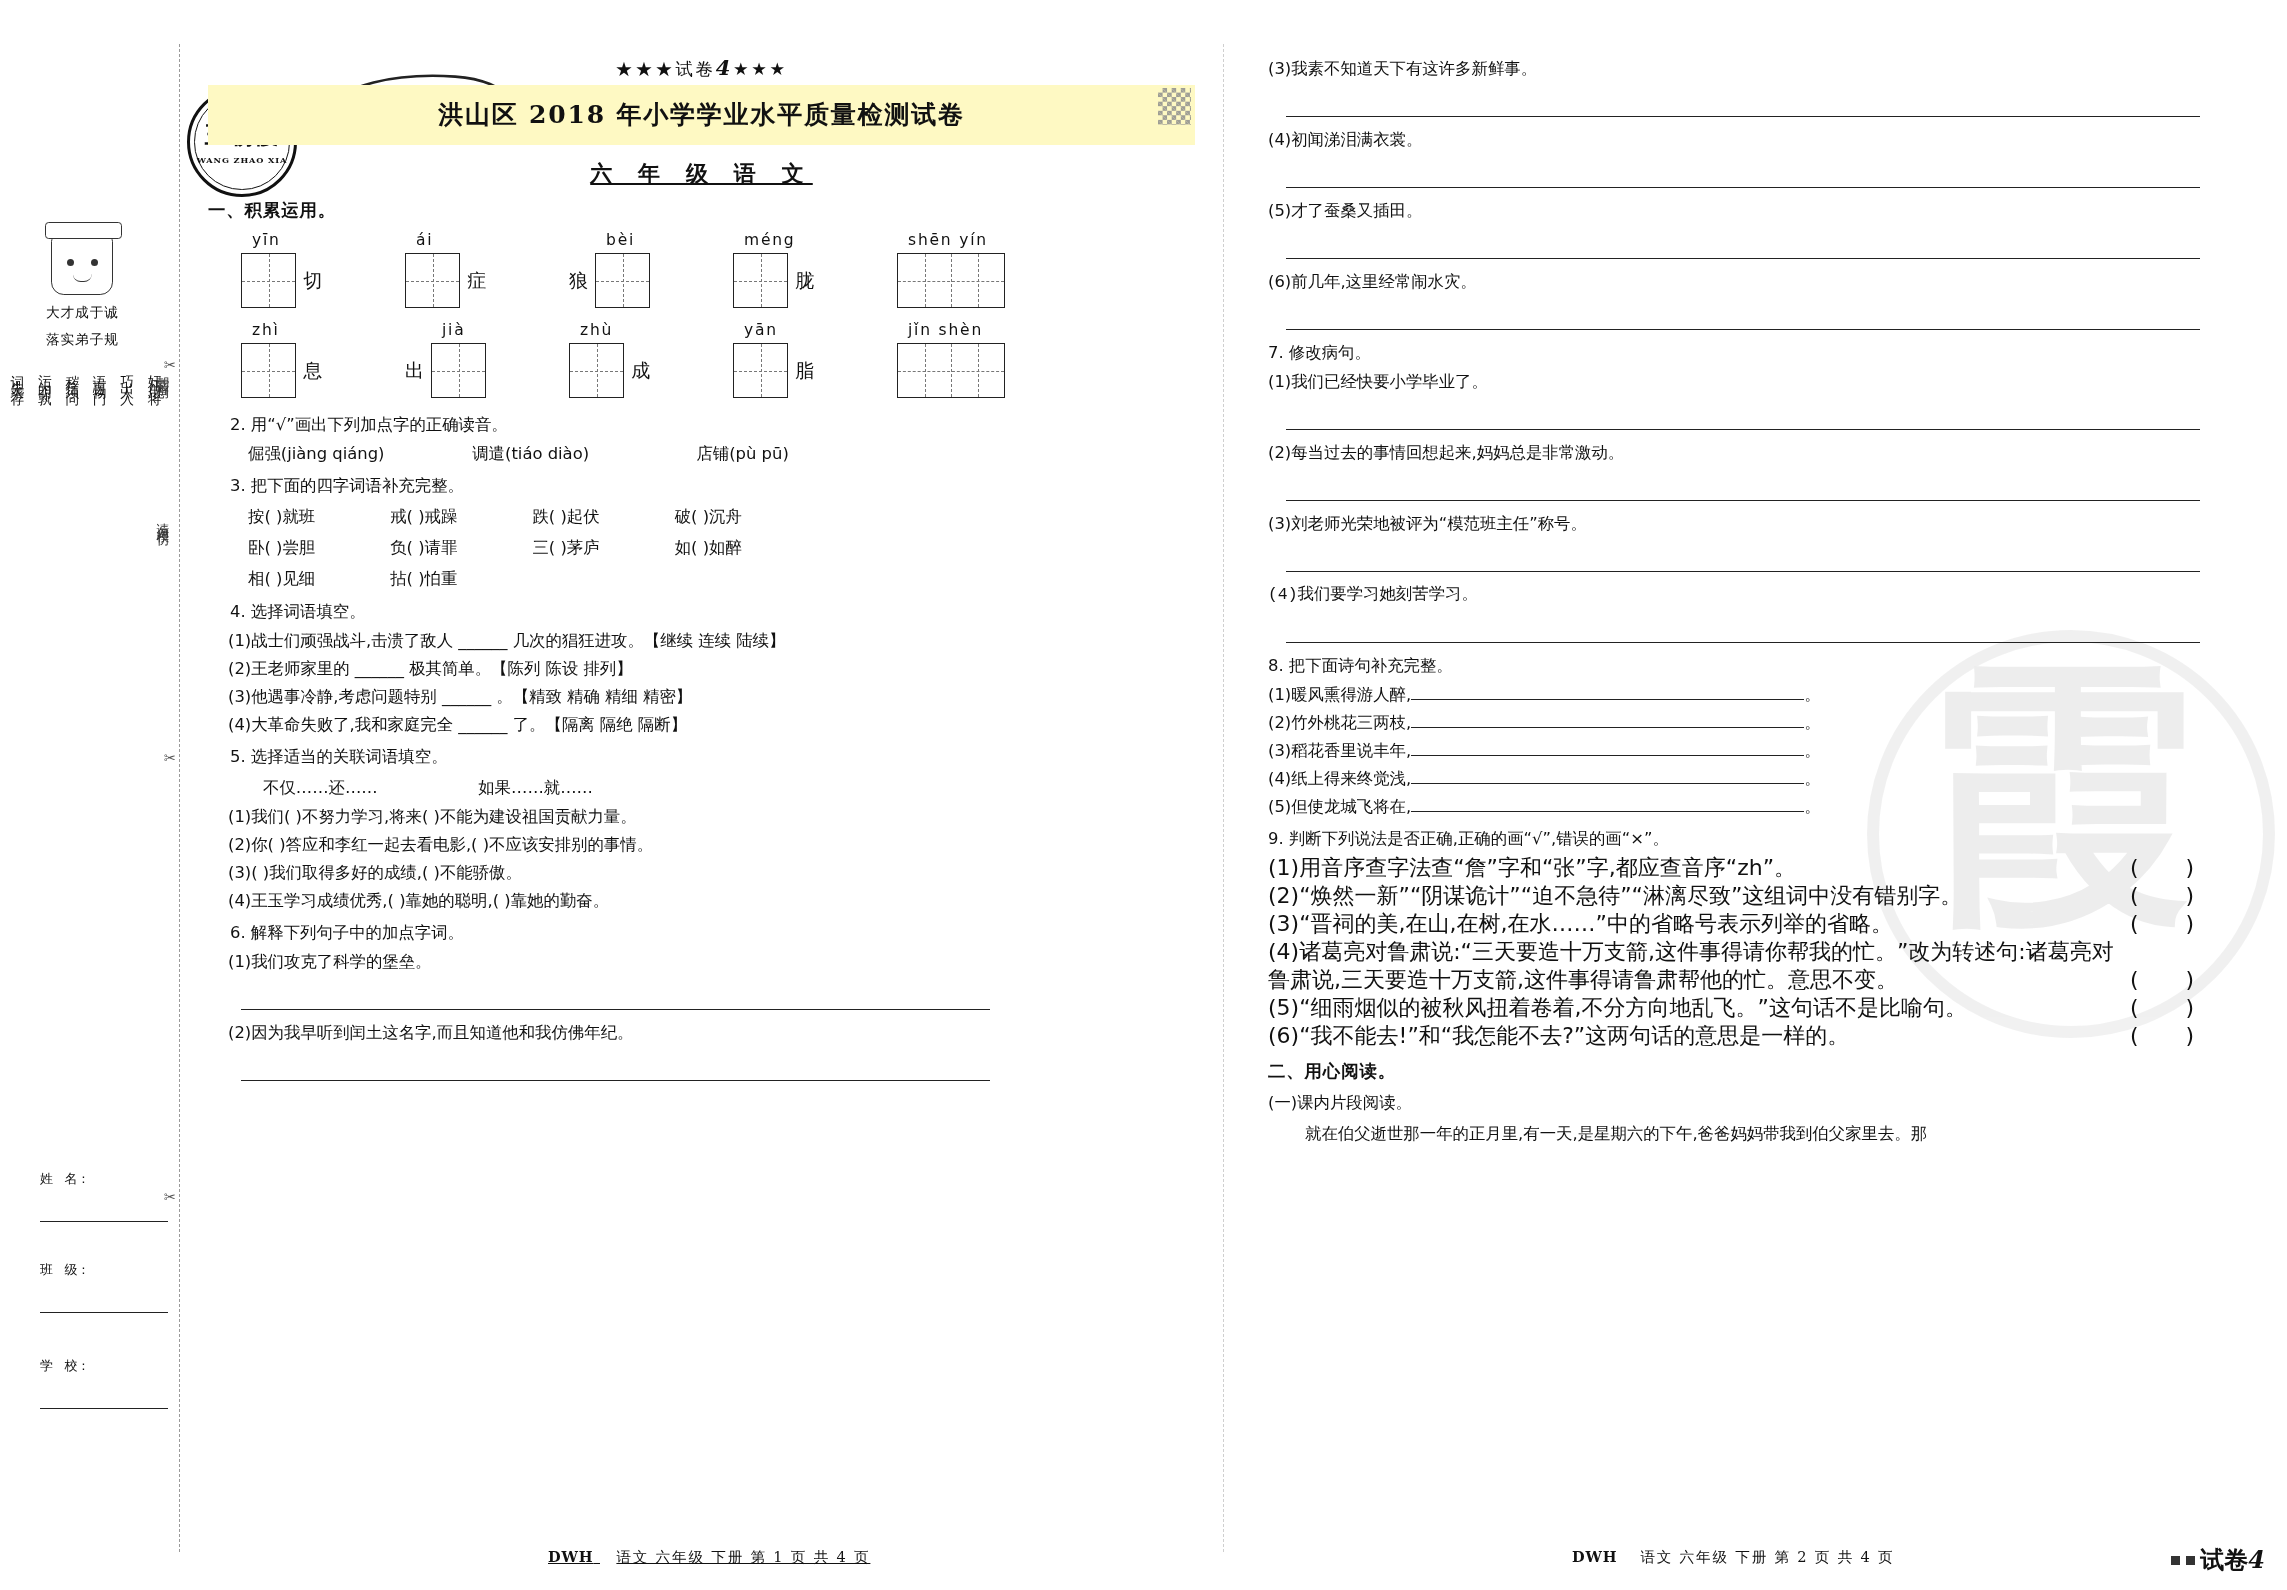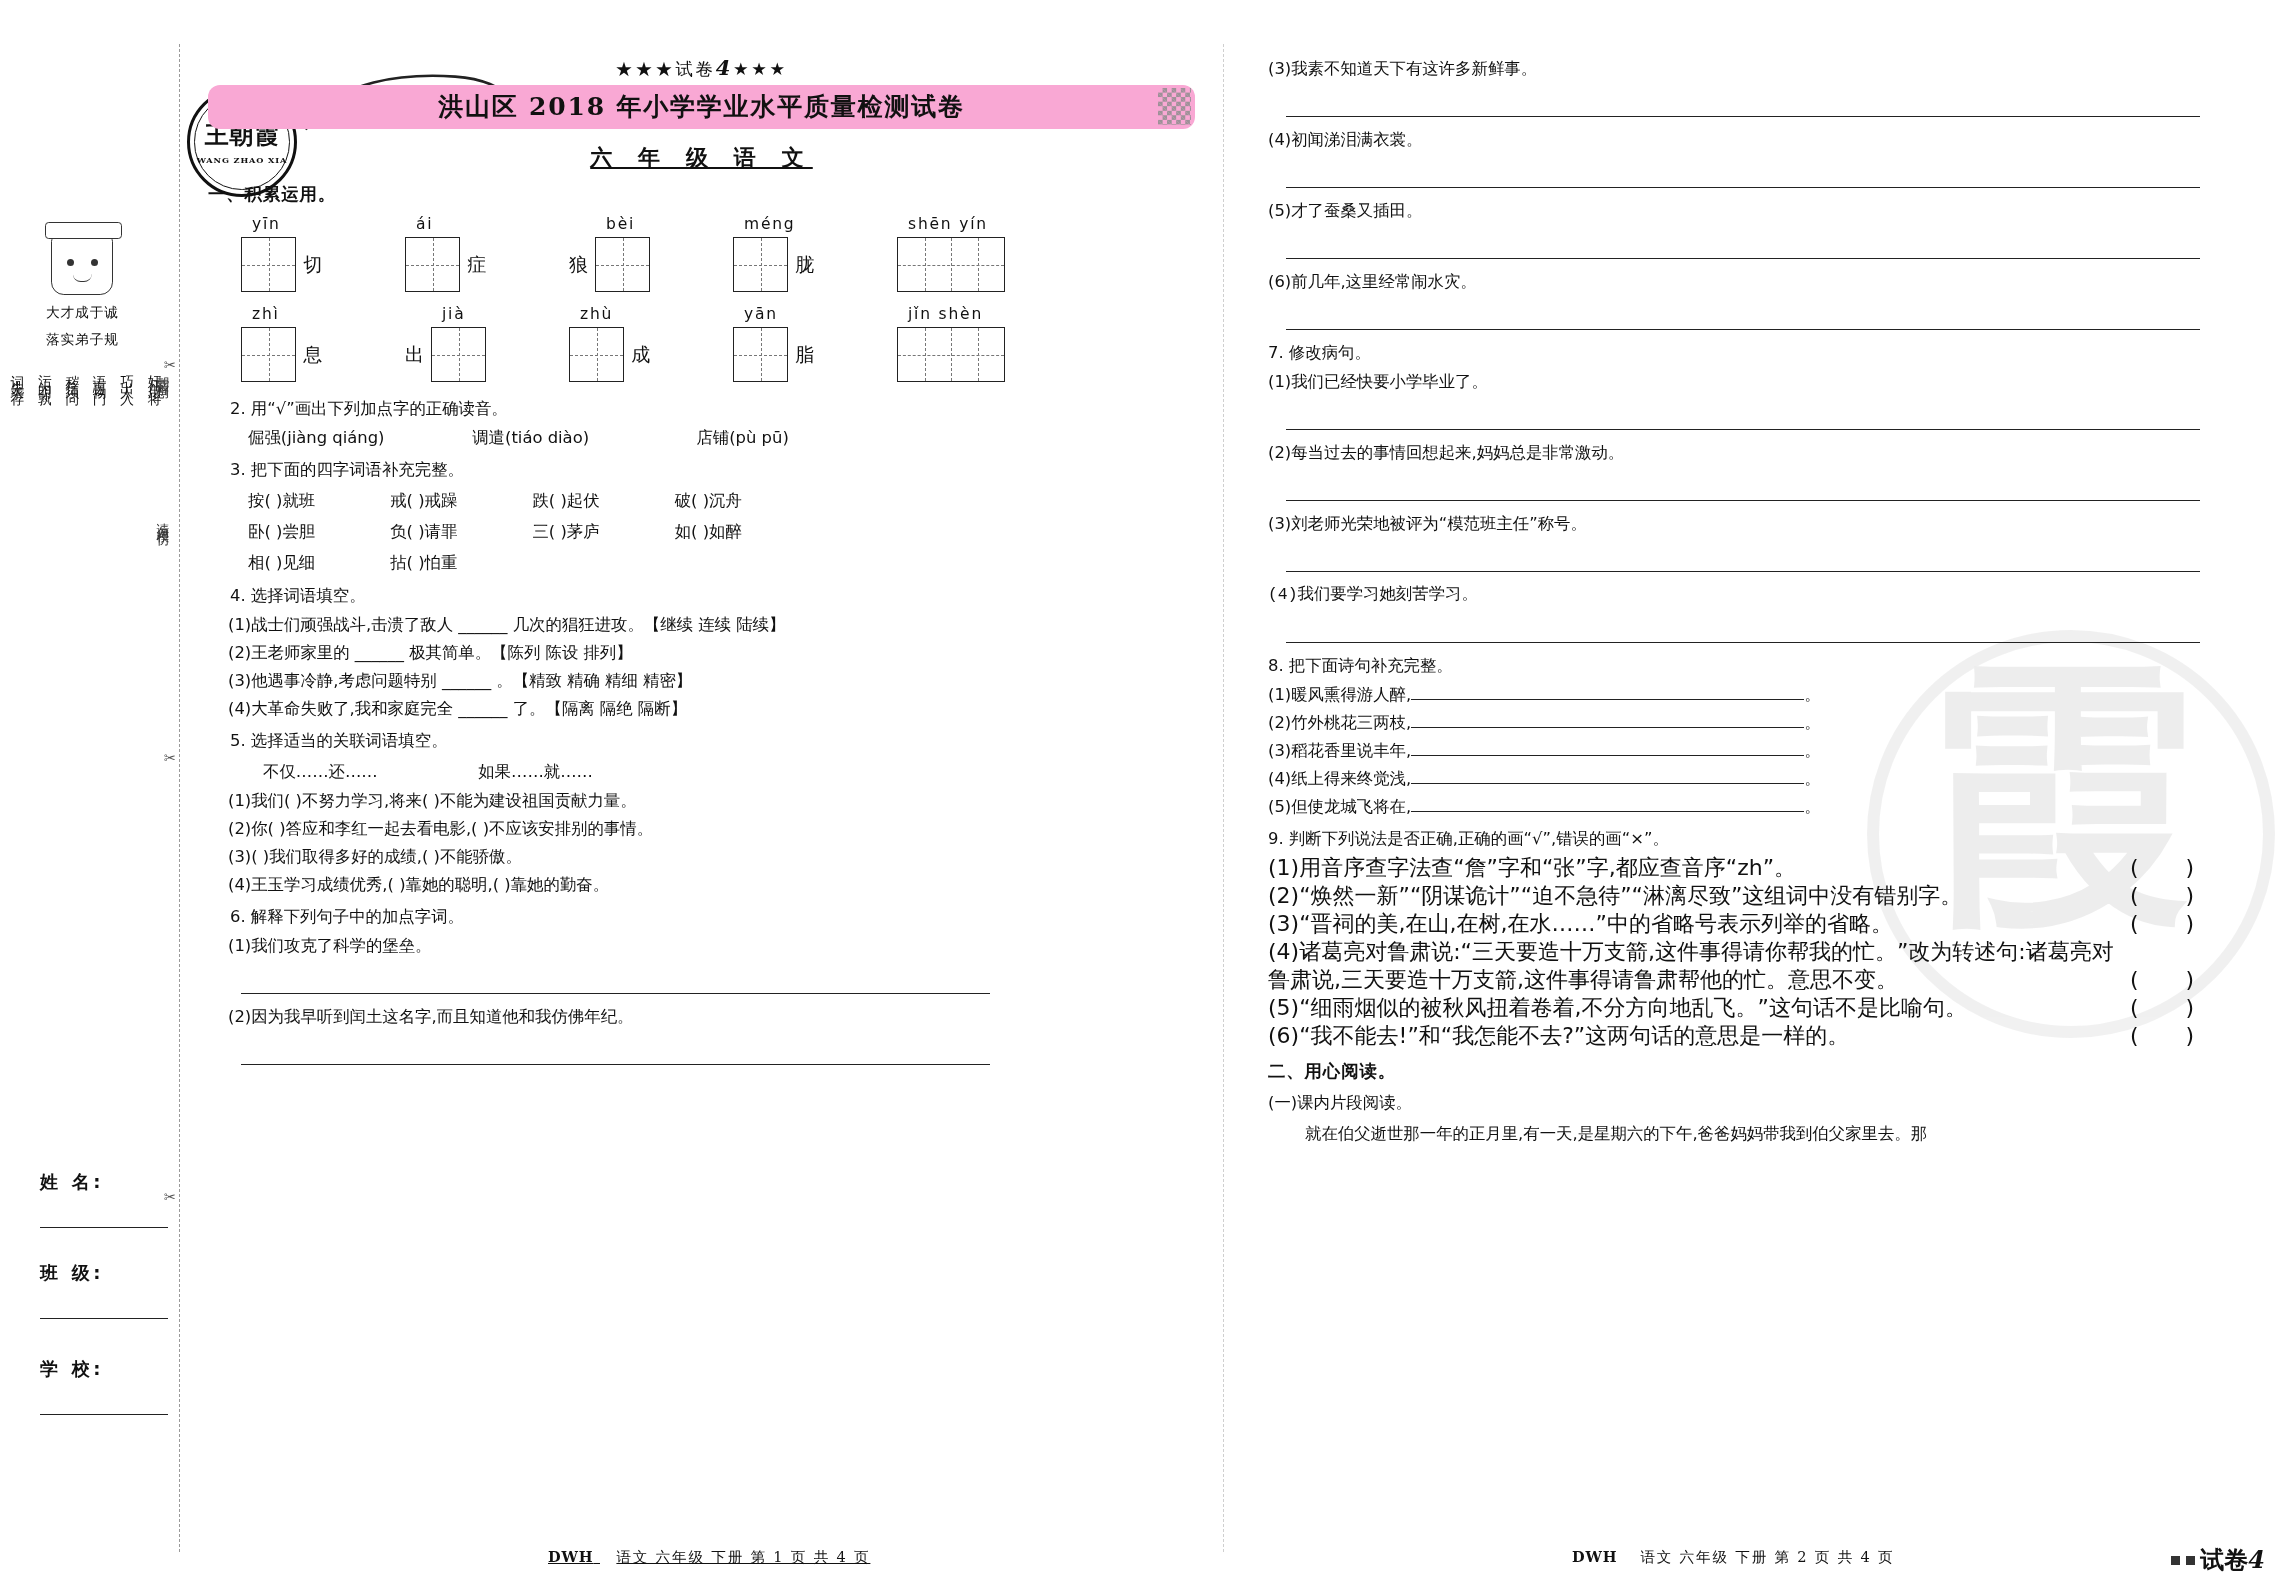--- a/index.html
+++ b/index.html
@@ -36,33 +36,33 @@
 
   .poembox { position:absolute; left:22px; top:364px; width:146px; height:603px; }
   .poem-cols { display:flex; flex-direction:row-reverse; justify-content:flex-start; gap:0px; height:100%; }
   .poem-col { writing-mode:vertical-rl; text-orientation:upright; font-size:13.7px; line-height:27.4px; letter-spacing:5.5px;
               font-family:"DejaVu Serif", serif; color:#111; }
 
   .vert-label { position:absolute; writing-mode:vertical-rl; text-orientation:upright; font-size:12.8px; letter-spacing:3.7px;
                 color:#333; font-family:"DejaVu Serif", serif;}
 
   .fieldblock { position:absolute; left:40px; width:128px; }
-  .fieldblock .fl { font-size:18px; letter-spacing:3.7px; margin-bottom:9.1px;font-weight:bold; }
+  .fieldblock .fl { font-size:13px; letter-spacing:3.7px; margin-bottom:9.1px; }
   .fieldblock .line { border-bottom:1.4px solid #222; height:24px; }
 
   .scissor { position:absolute; left:164px; font-size:14.6px; color:#555; }
 
   
   .colL { position:absolute; left:208px; top:55px; width:987px; }
   .colR { position:absolute; left:1268px; top:55px; width:959px; }
 
   
   .stars { text-align:center; font-size:17.4px; letter-spacing:2.7px; color:#111; margin-bottom:3.7px; font-family:"DejaVu Serif", serif;}
   .stars b { font-style:italic; font-size:21px; }
-  .titlebar { background:#f9a8d4; height:44px; display:flex; align-items:center; justify-content:center; position:relative;border-radius:12px; }
+  .titlebar { background:#fef9c3; height:60px; display:flex; align-items:center; justify-content:center; position:relative; }
   .titlebar .t { font-size:25px; font-weight:bold; letter-spacing:1.8px; font-family:"DejaVu Serif", serif; }
   .checker { position:absolute; right:3.7px; top:3.7px; width:33px; height:37px;
      background-image:
        linear-gradient(45deg,#8d8d8d 25%, transparent 25%, transparent 75%, #8d8d8d 75%),
        linear-gradient(45deg,#8d8d8d 25%, transparent 25%, transparent 75%, #8d8d8d 75%);
      background-size:9.1px 9.1px; background-position:0 0,4.6px 4.6px; opacity:.85;}
   .subject { text-align:center; font-size:22px; font-weight:bold; letter-spacing:9.1px; margin:14.6px 0 7.3px;
              font-family:"DejaVu Serif", serif;text-decoration:underline;}
 
   .sec { font-size:17.4px; font-weight:bold; margin:9.1px 0 5.5px; letter-spacing:0.9px; }

